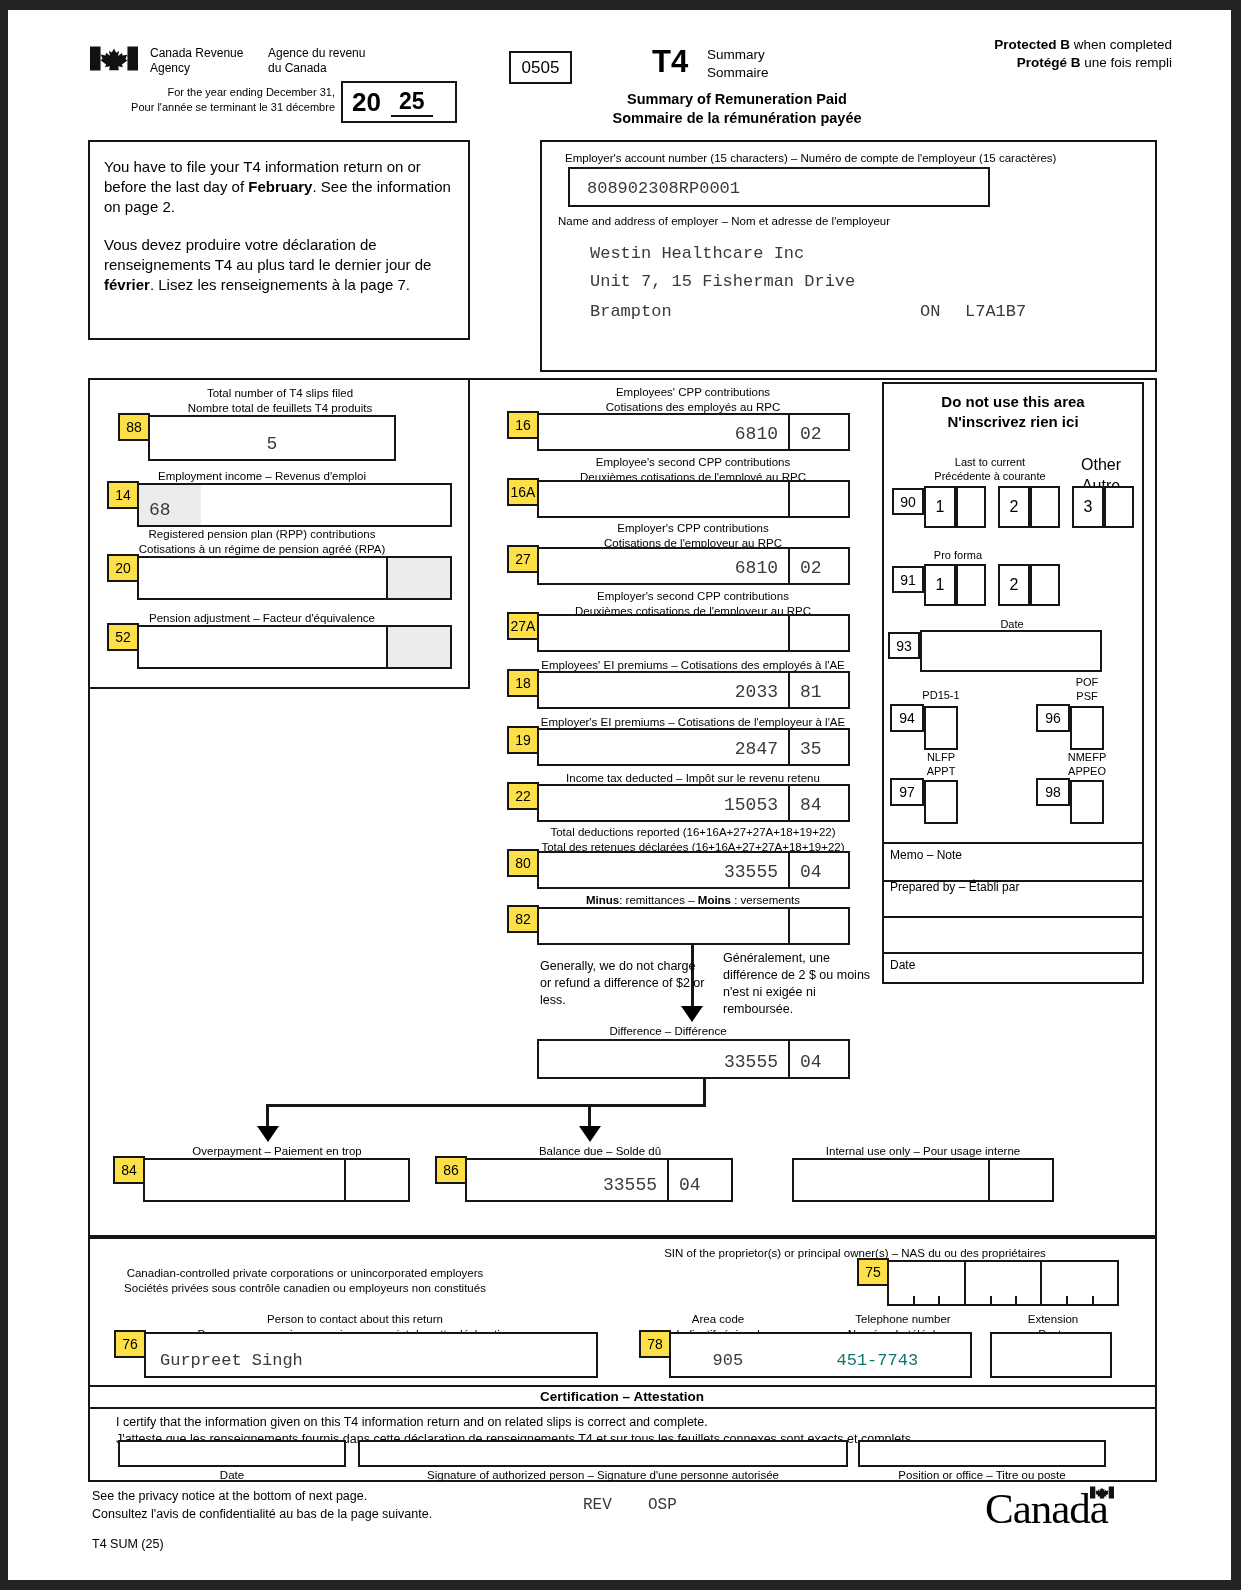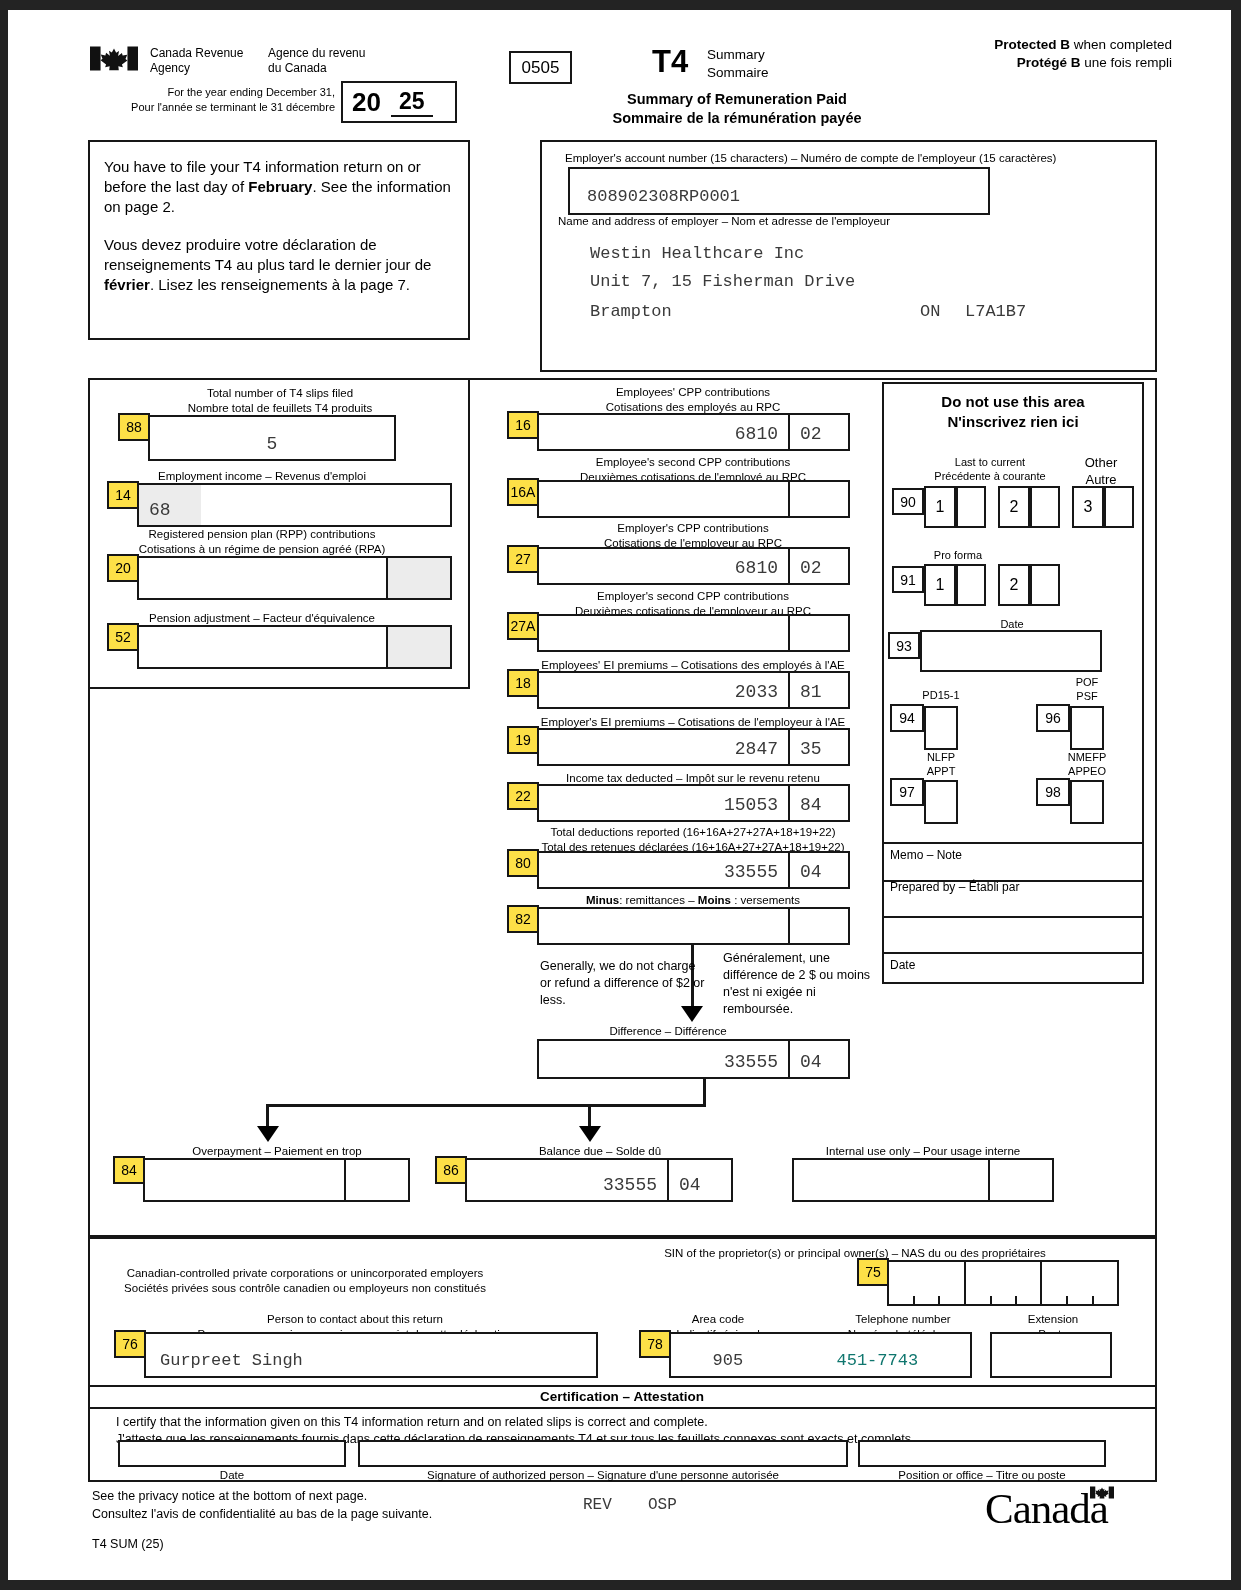--- a/index.html
+++ b/index.html
@@ -83,21 +83,21 @@
     <div><b>Protégé B</b><span> une fois rempli</span></div>
   </div>
 
   <div class="b notebox" style="left:88px;top:140px;width:382px;height:200px;padding:15px 14px">
     <p><span>You have to file your T4 information return on or before the last day of </span><b>February</b><span>. See the information on page 2.</span></p>
     <p><span>Vous devez produire votre déclaration de renseignements T4 au plus tard le dernier jour de </span><b>février</b><span>. Lisez les renseignements à la page 7.</span></p>
   </div>
 
   <div class="b" style="left:540px;top:140px;width:617px;height:232px"></div>
   <div class="llbl" style="left:565px;top:152px">Employer's account number (15 characters) – Numéro de compte de l'employeur (15 caractères)</div>
-  <div class="b" style="left:568px;top:167px;width:422px;height:48px;display:flex;align-items:flex-end;padding:0 0 7px 17px">
+  <div class="b" style="left:568px;top:167px;width:422px;height:40px;display:flex;align-items:flex-end;padding:0 0 7px 17px">
     <span class="mono" style="font-size:17px">808902308RP0001</span>
   </div>
   <div class="llbl" style="left:558px;top:215px">Name and address of employer – Nom et adresse de l'employeur</div>
   <div class="llbl mono" style="left:590px;top:244px;font-size:17px">Westin Healthcare Inc</div>
   <div class="llbl mono" style="left:590px;top:272px;font-size:17px">Unit 7, 15 Fisherman Drive</div>
   <div class="llbl mono" style="left:590px;top:302px;font-size:17px">Brampton</div>
   <div class="llbl mono" style="left:920px;top:302px;font-size:17px">ON</div>
   <div class="llbl mono" style="left:965px;top:302px;font-size:17px">L7A1B7</div>
 
   <div class="b" style="left:88px;top:378px;width:1069px;height:859px;background:transparent"></div>
@@ -255,21 +255,21 @@
 
   <div class="b" style="left:882px;top:382px;width:262px;height:602px;background:transparent"></div>
   <div class="clbl" style="left:1013px;top:392px;font-size:15px;font-weight:bold">
     <div>Do not use this area</div>
       <div>N'inscrivez rien ici</div>
   </div>
   <div class="clbl" style="left:990px;top:455px;font-size:11px">
     <div>Last to current</div>
       <div>Précédente à courante</div>
   </div>
-  <div class="clbl" style="left:1101px;top:455px;font-size:13px">
+  <div class="clbl" style="left:1101px;top:455px;font-size:16px">
     <div>Other</div>
       <div>Autre</div>
   </div>
   <div class="sq" style="left:892px;top:488px;width:32px;height:27px;font-size:14px">90</div>
   <div class="sq" style="left:924px;top:486px;width:32px;height:42px">1</div>
   <div class="sq" style="left:956px;top:486px;width:30px;height:42px"></div>
   <div class="sq" style="left:998px;top:486px;width:32px;height:42px">2</div>
   <div class="sq" style="left:1030px;top:486px;width:30px;height:42px"></div>
   <div class="sq" style="left:1072px;top:486px;width:32px;height:42px">3</div>
   <div class="sq" style="left:1104px;top:486px;width:30px;height:42px"></div>

